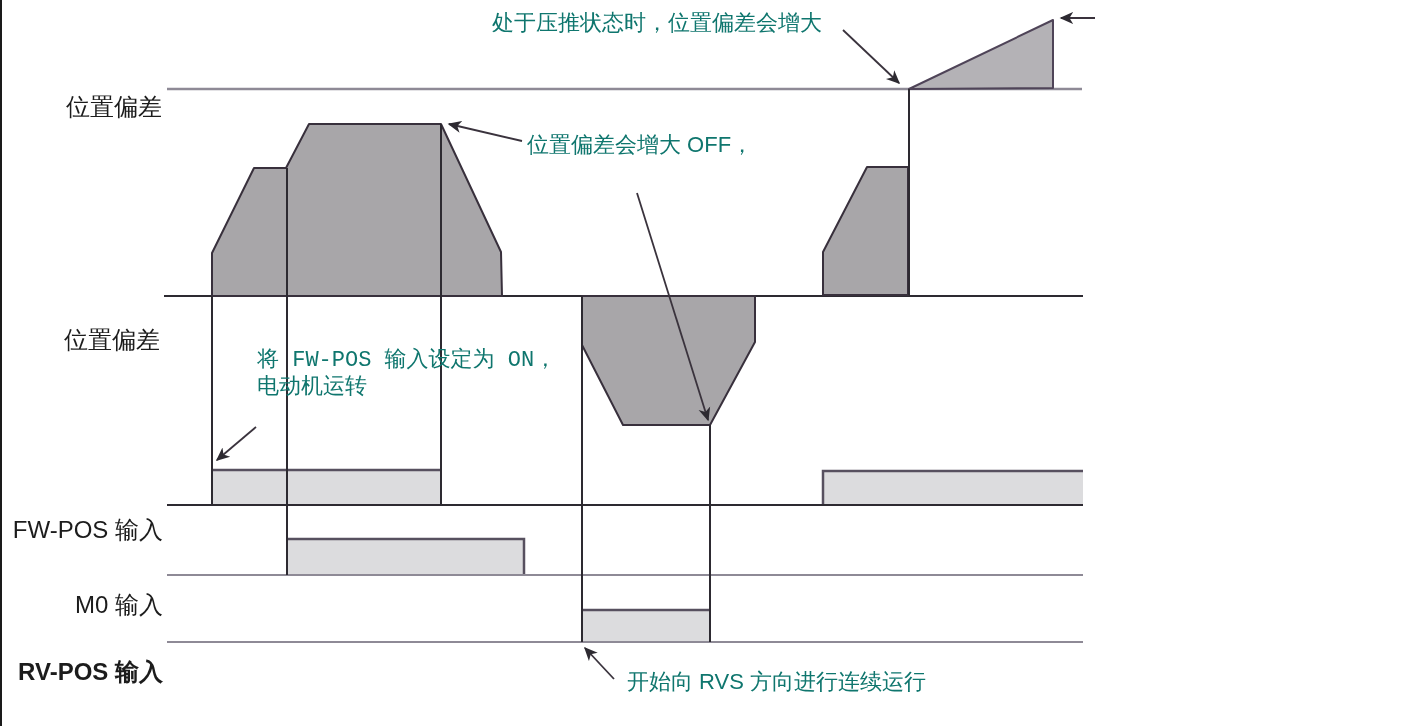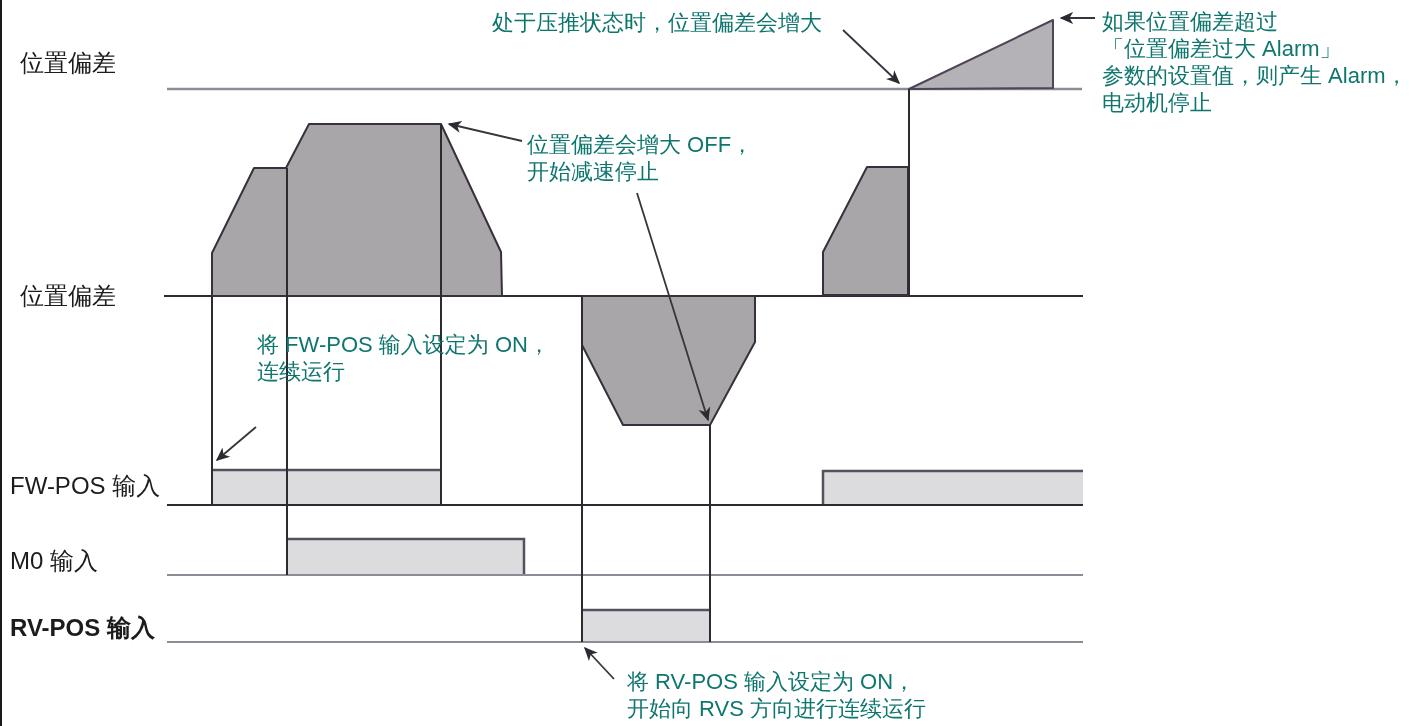--- a/index.html
+++ b/index.html
@@ -13,21 +13,21 @@
   }
   svg.diagram{position:absolute;left:0;top:0;width:1420px;height:726px;}
   .lbl{
     position:absolute;
     font-size:24px;
     font-weight:500;
     color:#1c1c1c;
     white-space:nowrap;
     line-height:26px;
   }
-  .lbl.right{text-align:left;}
+  .lbl.right{text-align:right;margin-top:44px;}
   .ann{
     position:absolute;
     font-size:22px;
     color:#0f766e;
     line-height:27px;
     white-space:nowrap;
   }
   .edge-left{
     position:absolute;left:0;top:0;width:2px;height:726px;background:#1a1a1a;
   }
@@ -96,35 +96,27 @@
   <div class="lbl right" style="left:20px;top:283px;width:140px;">位置偏差</div>
 
   <div class="lbl right" style="left:10px;top:473px;width:153px;">FW-POS 输入</div>
 
   <div class="lbl right" style="left:10px;top:548px;width:153px;">M0 输入</div>
 
   <div class="lbl right" style="left:10px;top:615px;width:153px;font-weight:bold;">RV-POS 输入</div>
 
   <div class="ann" style="left:492px;top:9px;">处于压推状态时，位置偏差会增大</div>
 
-  <div class="ann" style="left:1102px;top:8px;">
-    <div>如果位置偏差超过</div>
-    <div>「位置偏差过大 Alarm」</div>
-    <div>参数的设置值，则产生 Alarm，</div>
-    <div>电动机停止</div>
-  </div>
 
   <div class="ann" style="left:527px;top:131px;">
     <div>位置偏差会增大 OFF，</div>
-    <div>开始减速停止</div>
   </div>
 
-  <div class="ann" style="left:257px;top:331px;">
+  <div class="ann" style="left:257px;top:347px;font-family:Liberation Mono, monospace;">
     <div>将 FW-POS 输入设定为 ON，</div>
-    <div>连续运行</div>
+    <div>电动机运转</div>
   </div>
 
   <div class="ann" style="left:627px;top:668px;">
-    <div>将 RV-POS 输入设定为 ON，</div>
     <div>开始向 RVS 方向进行连续运行</div>
   </div>
 
 </div>
 
 </body></html>

